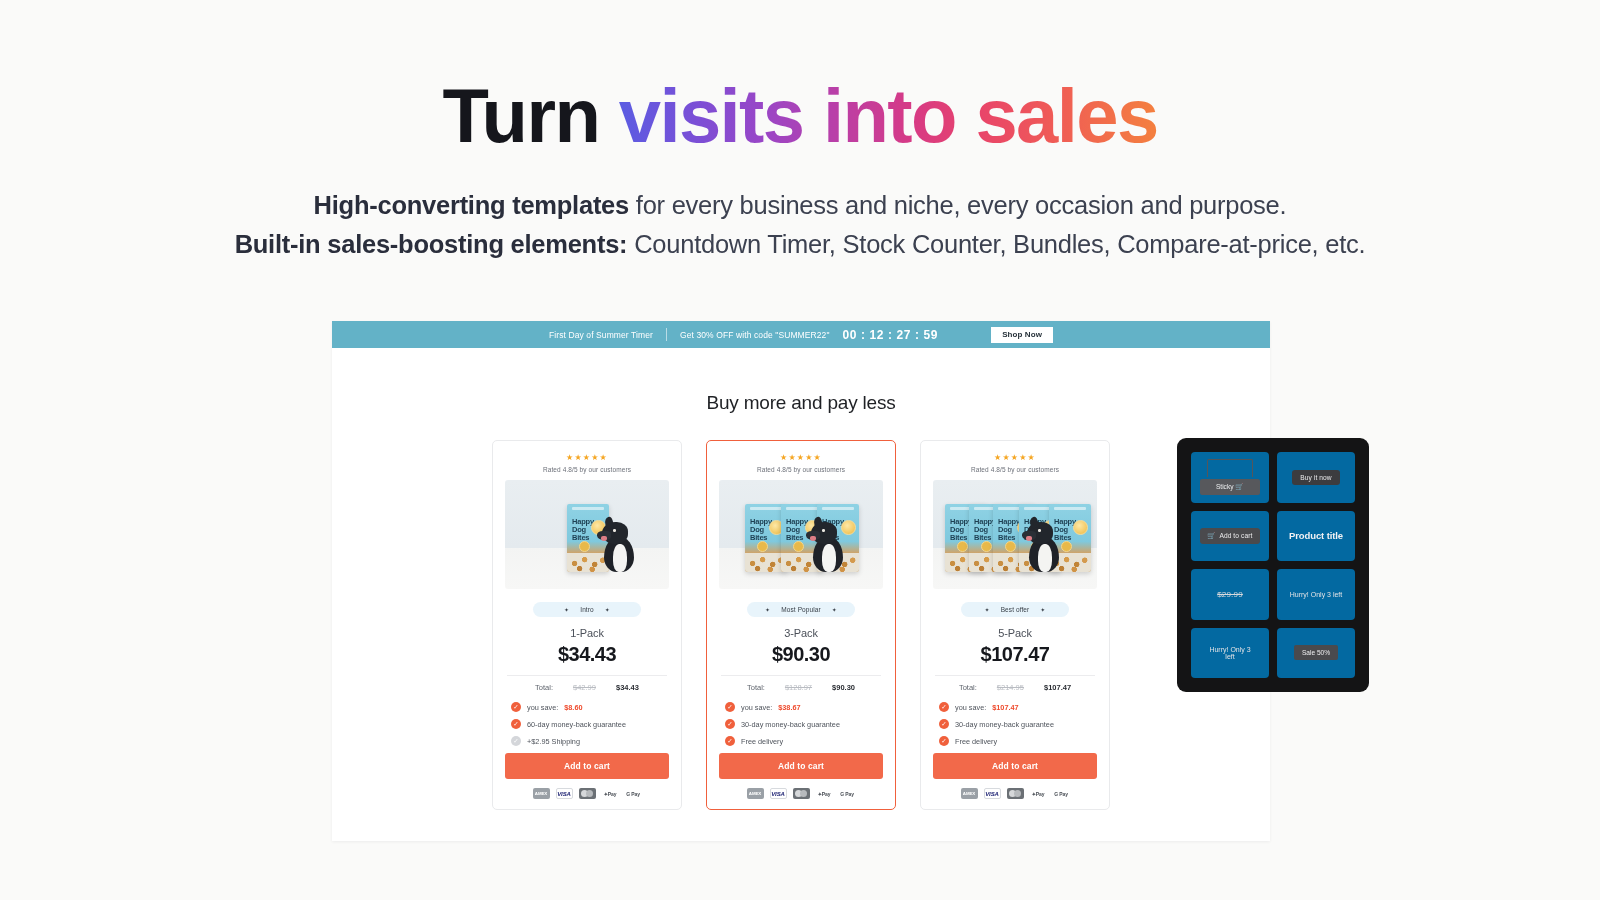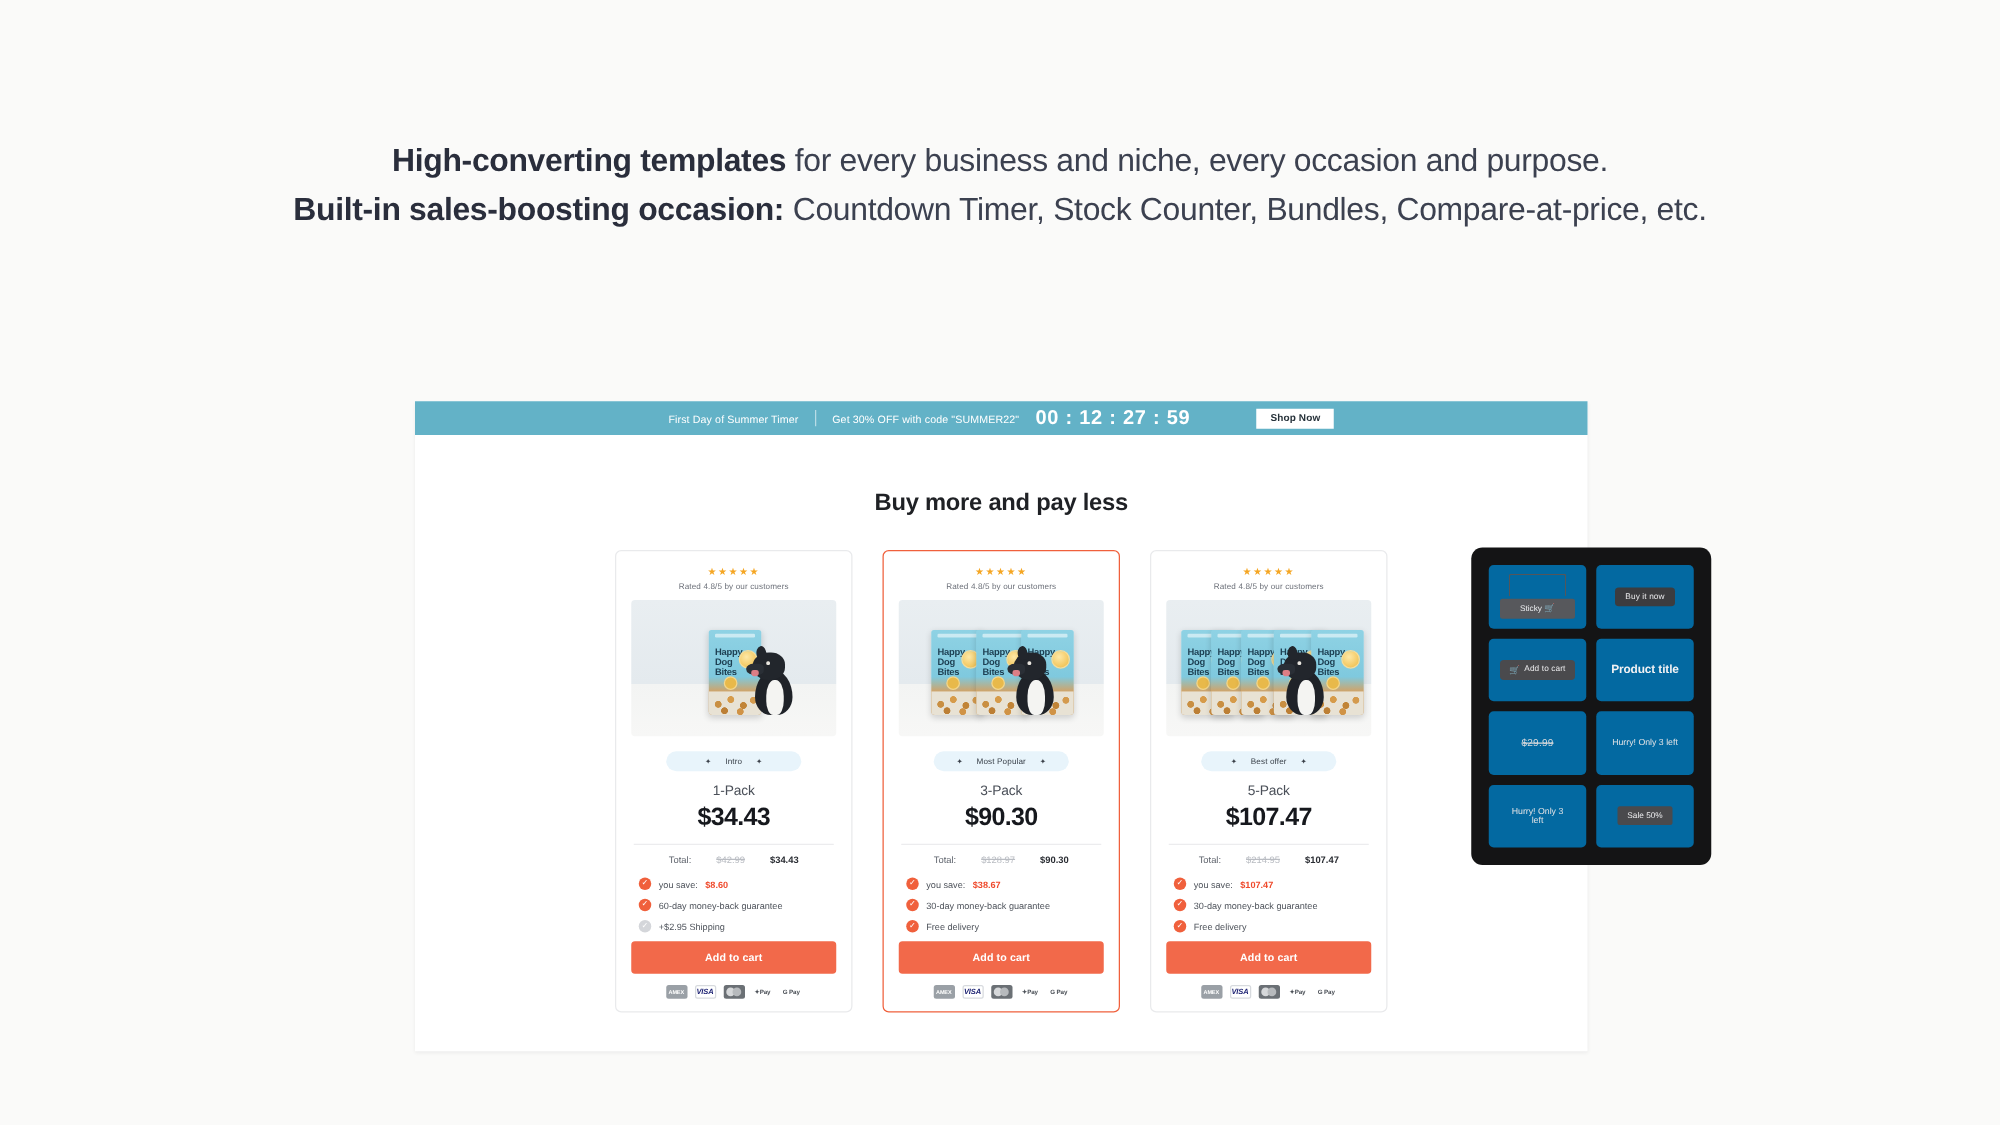--- a/index.html
+++ b/index.html
@@ -56,37 +56,37 @@
     gap: 13px;
     color: #ffffff;
     font-size: 8.5px;
     letter-spacing: .1px;
   }
   .announce .sep {
     width: 1px; height: 13px;
     background: rgba(255,255,255,.55);
   }
   .announce .timer {
-    font-size: 16px; font-weight: 600;
+    font-size: 12px; font-weight: 600;
     letter-spacing: .6px;
     color: #ffffff;
   }
   .shop-now {
     background: #ffffff; color: #27323a;
     font-size: 8px; font-weight: 700;
     padding: 4px 11px;
     line-height: 1;
     margin-left: 40px;
   }
 
   .section-title {
     text-align: center;
     margin-top: 44px;
     font-size: 19px;
-    font-weight: 700;
+    font-weight: 400;
     color: #1f2125;
     letter-spacing: -.2px;
   }
 
   
   .cards {
     display: flex;
     justify-content: center;
     gap: 24px;
     margin-top: 26px;
@@ -330,26 +330,29 @@
   .wprogfill { position: absolute; left: 0; top: 0; bottom: 0; width: 45%; background: #ffffff; border-radius: 2px; }
   .wsale { background: #4a4a4d; color: #ededef; font-size: 6.6px; padding: 4px 8px; border-radius: 2px; }
   .cart-glyph { font-size: 7px; }
 </style>
 </head>
 <body>
 
 <div class="page">
 
   <div class="hero">
+    <h1 class="headline">
+      <span>Turn </span><span class="grad">visits into sales</span>
+    </h1>
     <div class="subline">
       <div>
         <b>High-converting templates</b><span> for every business and niche, every occasion and purpose.</span>
       </div>
       <div>
-        <b>Built-in sales-boosting occasion:</b><span> Countdown Timer, Stock Counter, Bundles, Compare-at-price, etc.</span>
+        <b>Built-in sales-boosting elements:</b><span> Countdown Timer, Stock Counter, Bundles, Compare-at-price, etc.</span>
       </div>
     </div>
   </div>
 
   <div class="mock">
 
     <div class="announce">
       <span>First Day of Summer Timer</span>
       <span class="sep"></span>
       <span>Get 30% OFF with code "SUMMER22"</span>

